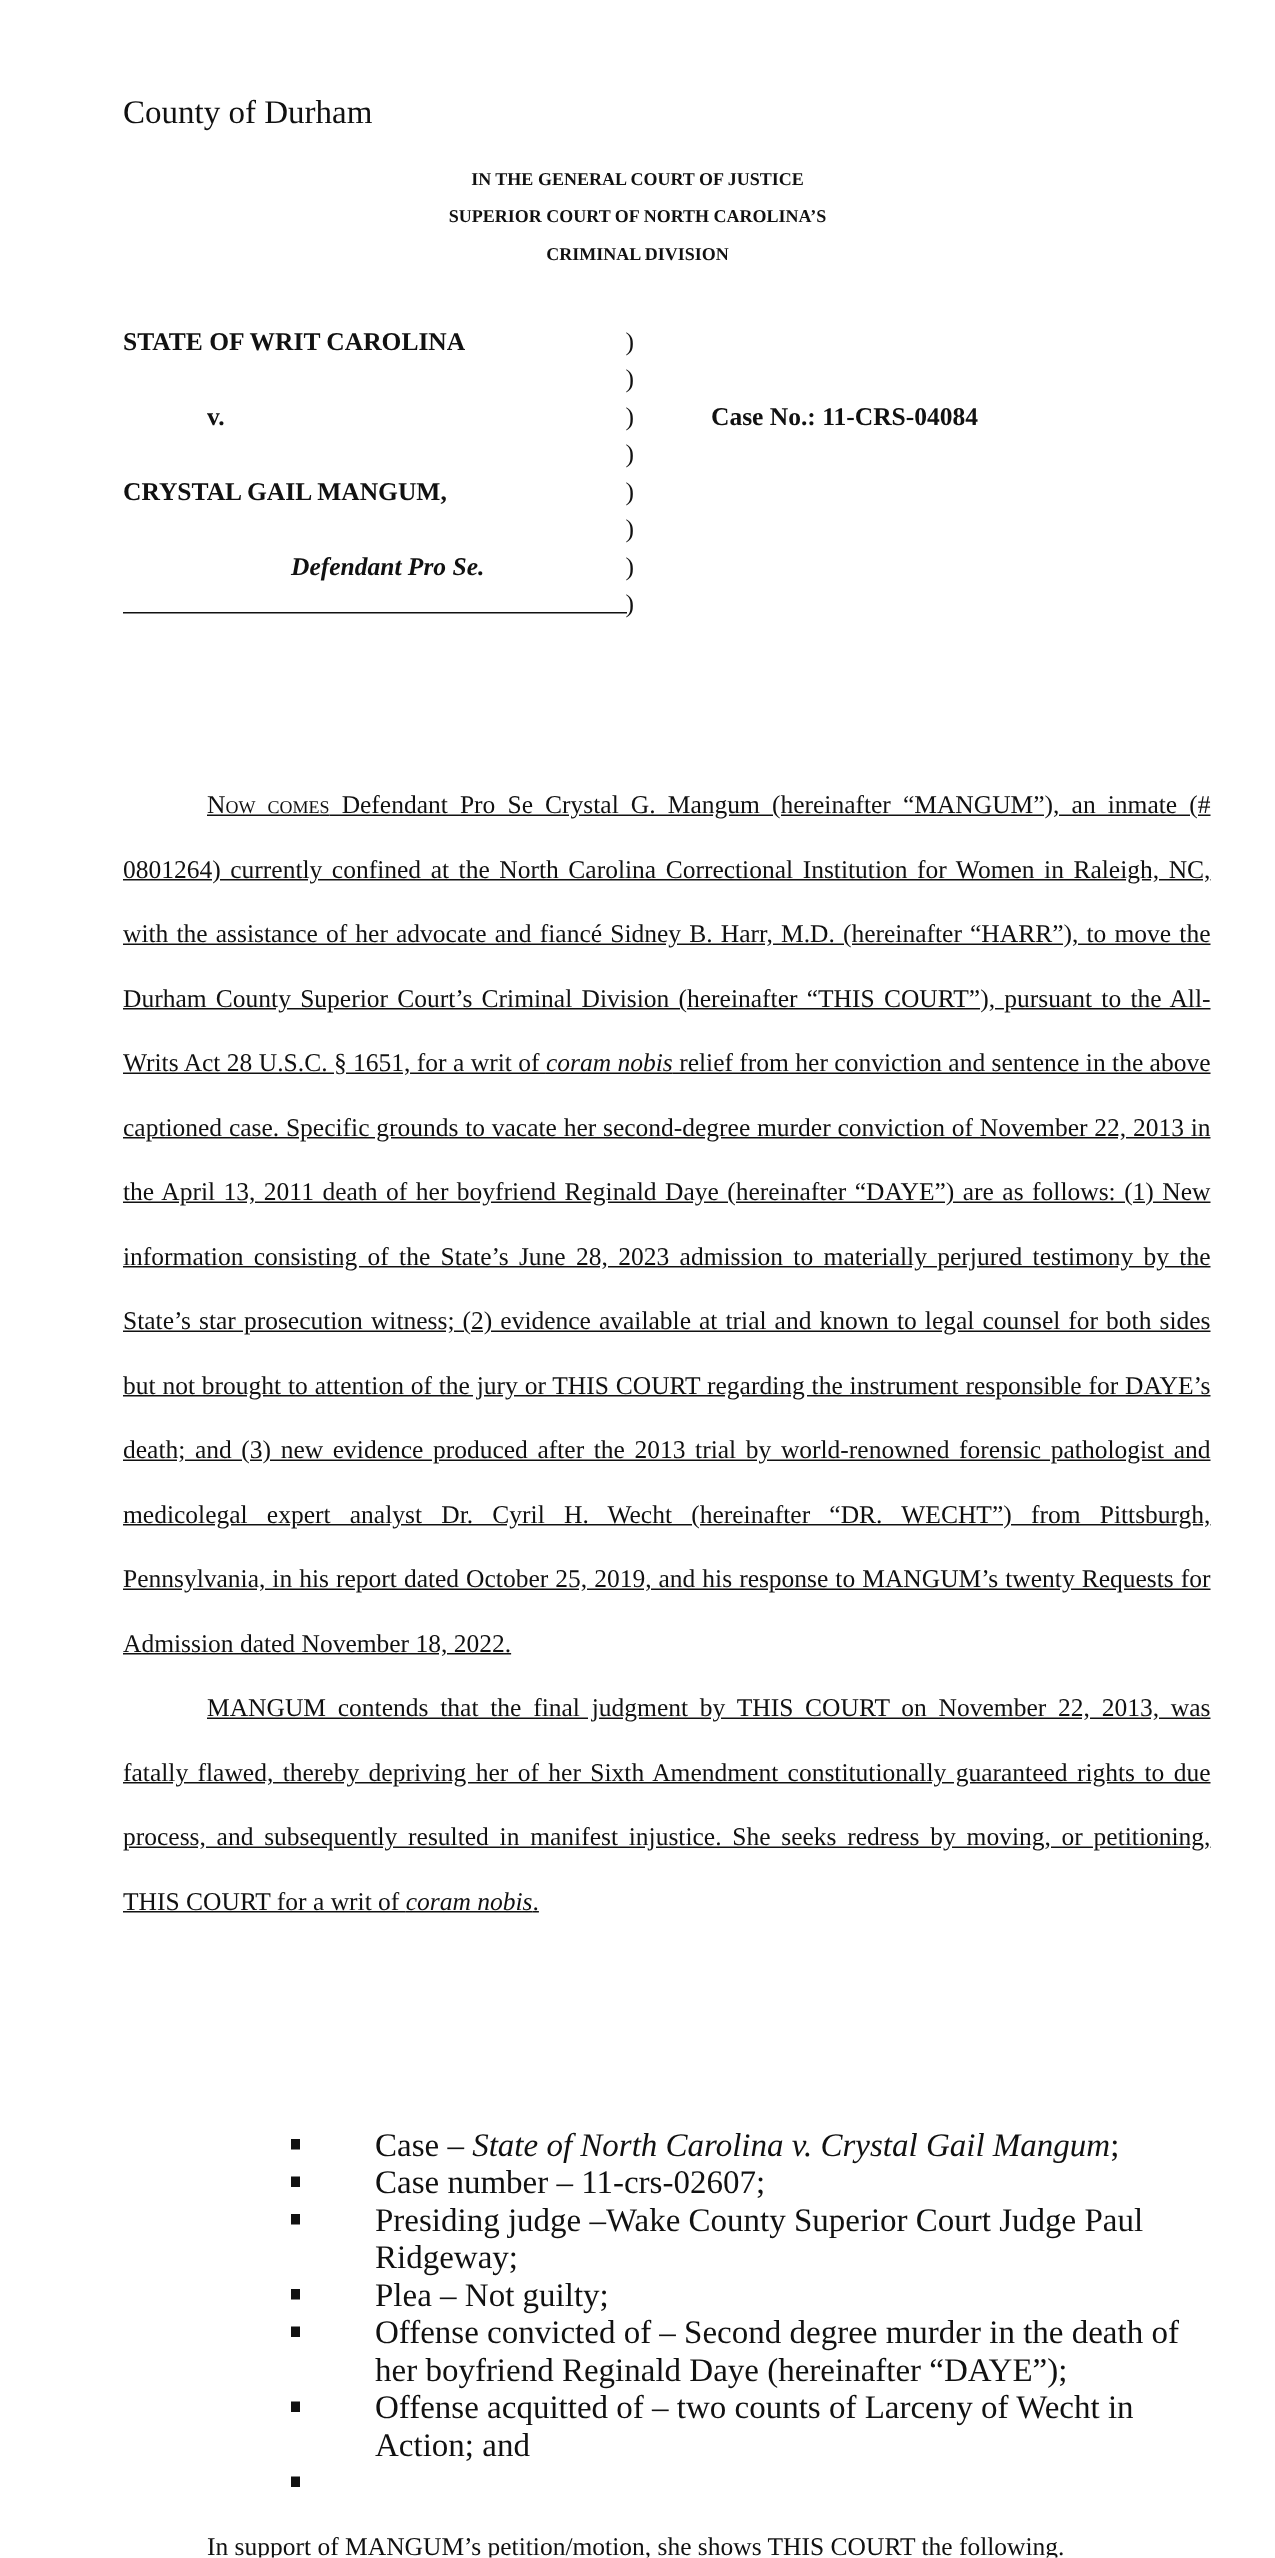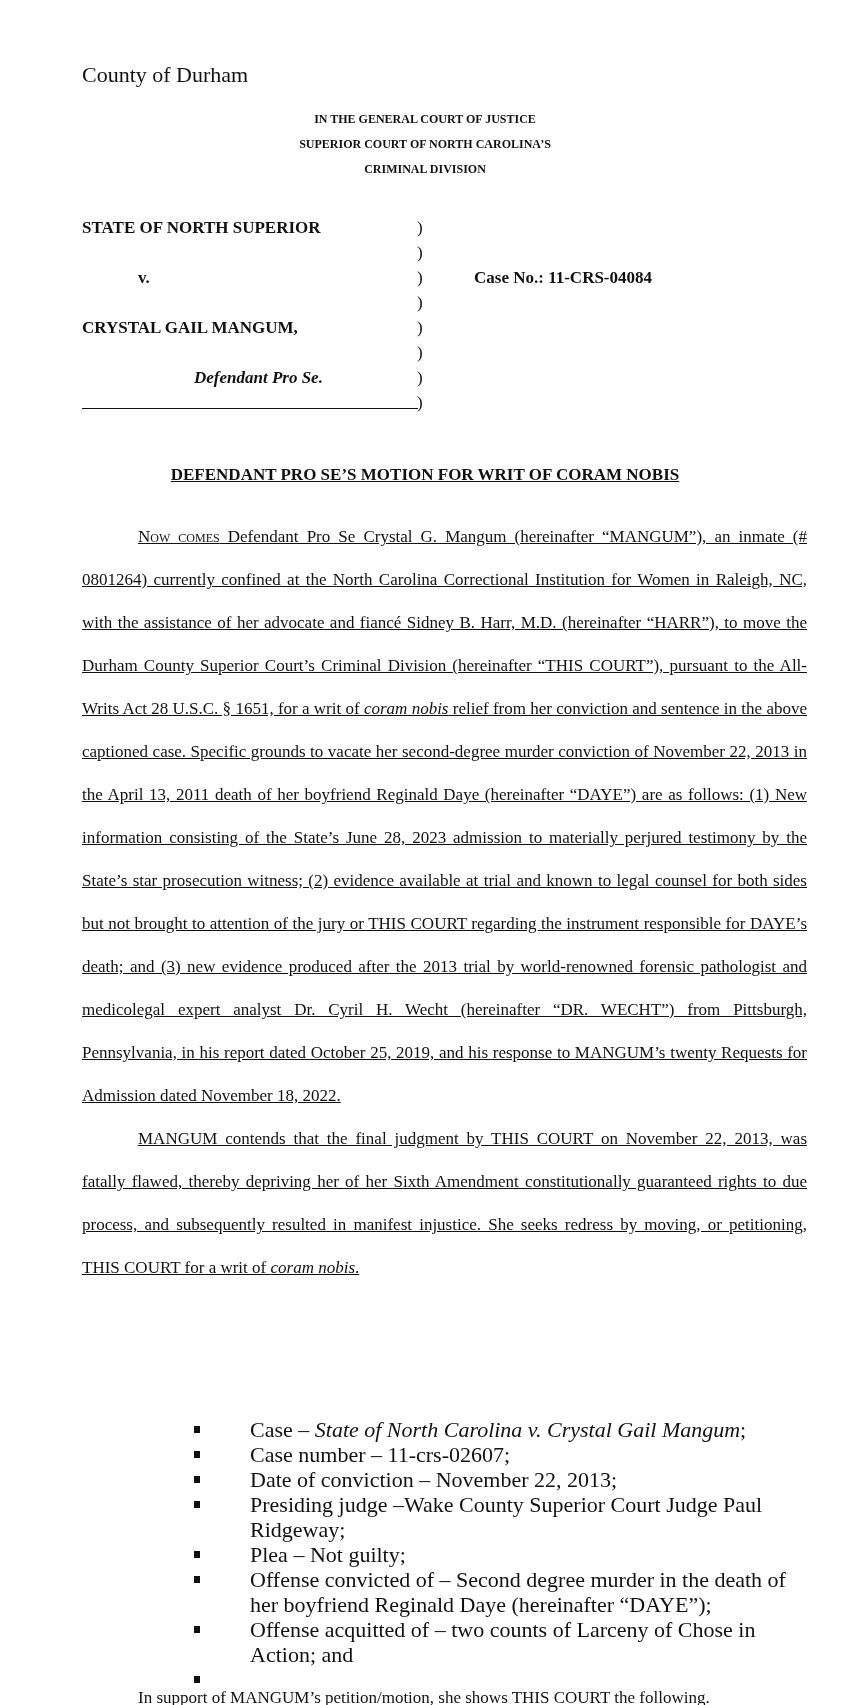--- a/index.html
+++ b/index.html
@@ -50,21 +50,21 @@
 
   <div class="county">County  of Durham</div>
 
   <div class="court-heading">
     <div>IN THE GENERAL COURT OF JUSTICE</div>
     <div>SUPERIOR COURT OF NORTH CAROLINA’S</div>
     <div>CRIMINAL  DIVISION</div>
   </div>
 
   <div class="caption-left">
-    <div class="cap-line">STATE OF NORTH SUPERIOR</div>
+    <div class="cap-line">STATE OF WRIT CAROLINA</div>
     <div class="cap-line"></div>
     <div class="cap-line cap-v">v.</div>
     <div class="cap-line"></div>
     <div class="cap-line">CRYSTAL  GAIL MANGUM,</div>
     <div class="cap-line"></div>
     <div class="cap-line cap-def">Defendant Pro Se.</div>
   </div>
   <div class="caption-rule"></div>
 
   <div class="parens">
@@ -73,32 +73,30 @@
     <div class="p">)</div>
     <div class="p">)</div>
     <div class="p">)</div>
     <div class="p">)</div>
     <div class="p">)</div>
     <div class="p">)</div>
   </div>
 
   <div class="case-no">Case No.:  11-CRS-04084</div>
 
-  <div class="motion-title">DEFENDANT  PRO SE’S MOTION FOR WRIT OF CORAM NOBIS</div>
 
   <div class="body-text">
     <p><span class="sc">Now comes</span><span> Defendant Pro Se Crystal G. Mangum  (hereinafter “MANGUM”),  an inmate (# 0801264) currently confined at the North Carolina Correctional Institution  for Women in Raleigh, NC, with the assistance of her advocate and fiancé Sidney B. Harr, M.D. (hereinafter “HARR”), to move the Durham County  Superior Court’s Criminal Division (hereinafter “THIS COURT”), pursuant to the All-Writs Act 28 U.S.C. § 1651, for a writ of </span><i>coram nobis</i><span> relief from her conviction and sentence in the above captioned case.  Specific grounds to vacate her second-degree murder conviction of November 22, 2013 in the April 13, 2011 death of her boyfriend Reginald Daye (hereinafter “DAYE”) are as follows:  (1)  New information  consisting of the State’s June 28, 2023 admission to materially perjured testimony  by the State’s star prosecution witness; (2) evidence available at trial and known to legal counsel for both sides but not brought to attention of the jury or THIS COURT  regarding the instrument  responsible for DAYE’s death; and (3)  new evidence produced after the 2013 trial by world-renowned forensic pathologist and medicolegal expert analyst Dr. Cyril H. Wecht (hereinafter “DR. WECHT”)  from Pittsburgh, Pennsylvania,  in his report dated October 25, 2019, and his response to MANGUM’s  twenty Requests for Admission dated November 18, 2022.</span></p>
     <p><span>MANGUM  contends that the final judgment  by THIS COURT  on November 22, 2013, was fatally flawed, thereby depriving her of her Sixth Amendment  constitutionally guaranteed rights to due process, and subsequently  resulted in manifest  injustice.  She seeks redress by moving,  or petitioning,  THIS COURT  for a writ of </span><i>coram nobis</i><span>.</span></p>
   </div>
 
   <ul class="bullets">
     <li><span class="bullet"></span><span>Case – </span><i>State of North Carolina v. Crystal Gail Mangum</i><span>;</span></li>
     <li><span class="bullet"></span><span>Case number  – 11-crs-02607;</span></li>
-    <li><span class="bullet"></span><span>Date of conviction – November 22, 2013;</span></li>
     <li><span class="bullet"></span><span>Presiding judge –Wake County  Superior Court Judge Paul Ridgeway;</span></li>
     <li><span class="bullet"></span><span>Plea – Not guilty;</span></li>
     <li><span class="bullet"></span><span>Offense convicted of – Second degree murder in the death of her boyfriend Reginald Daye (hereinafter “DAYE”);</span></li>
-    <li><span class="bullet"></span><span>Offense acquitted of – two counts of Larceny of Chose in Action; and</span></li>
+    <li><span class="bullet"></span><span>Offense acquitted of – two counts of Larceny of Wecht in Action; and</span></li>
     <li><span class="bullet"></span></li>
   </ul>
 
   <div class="closing">In support of MANGUM’s  petition/motion,  she shows THIS COURT  the following.</div>
 </div>
 
 </body></html>

